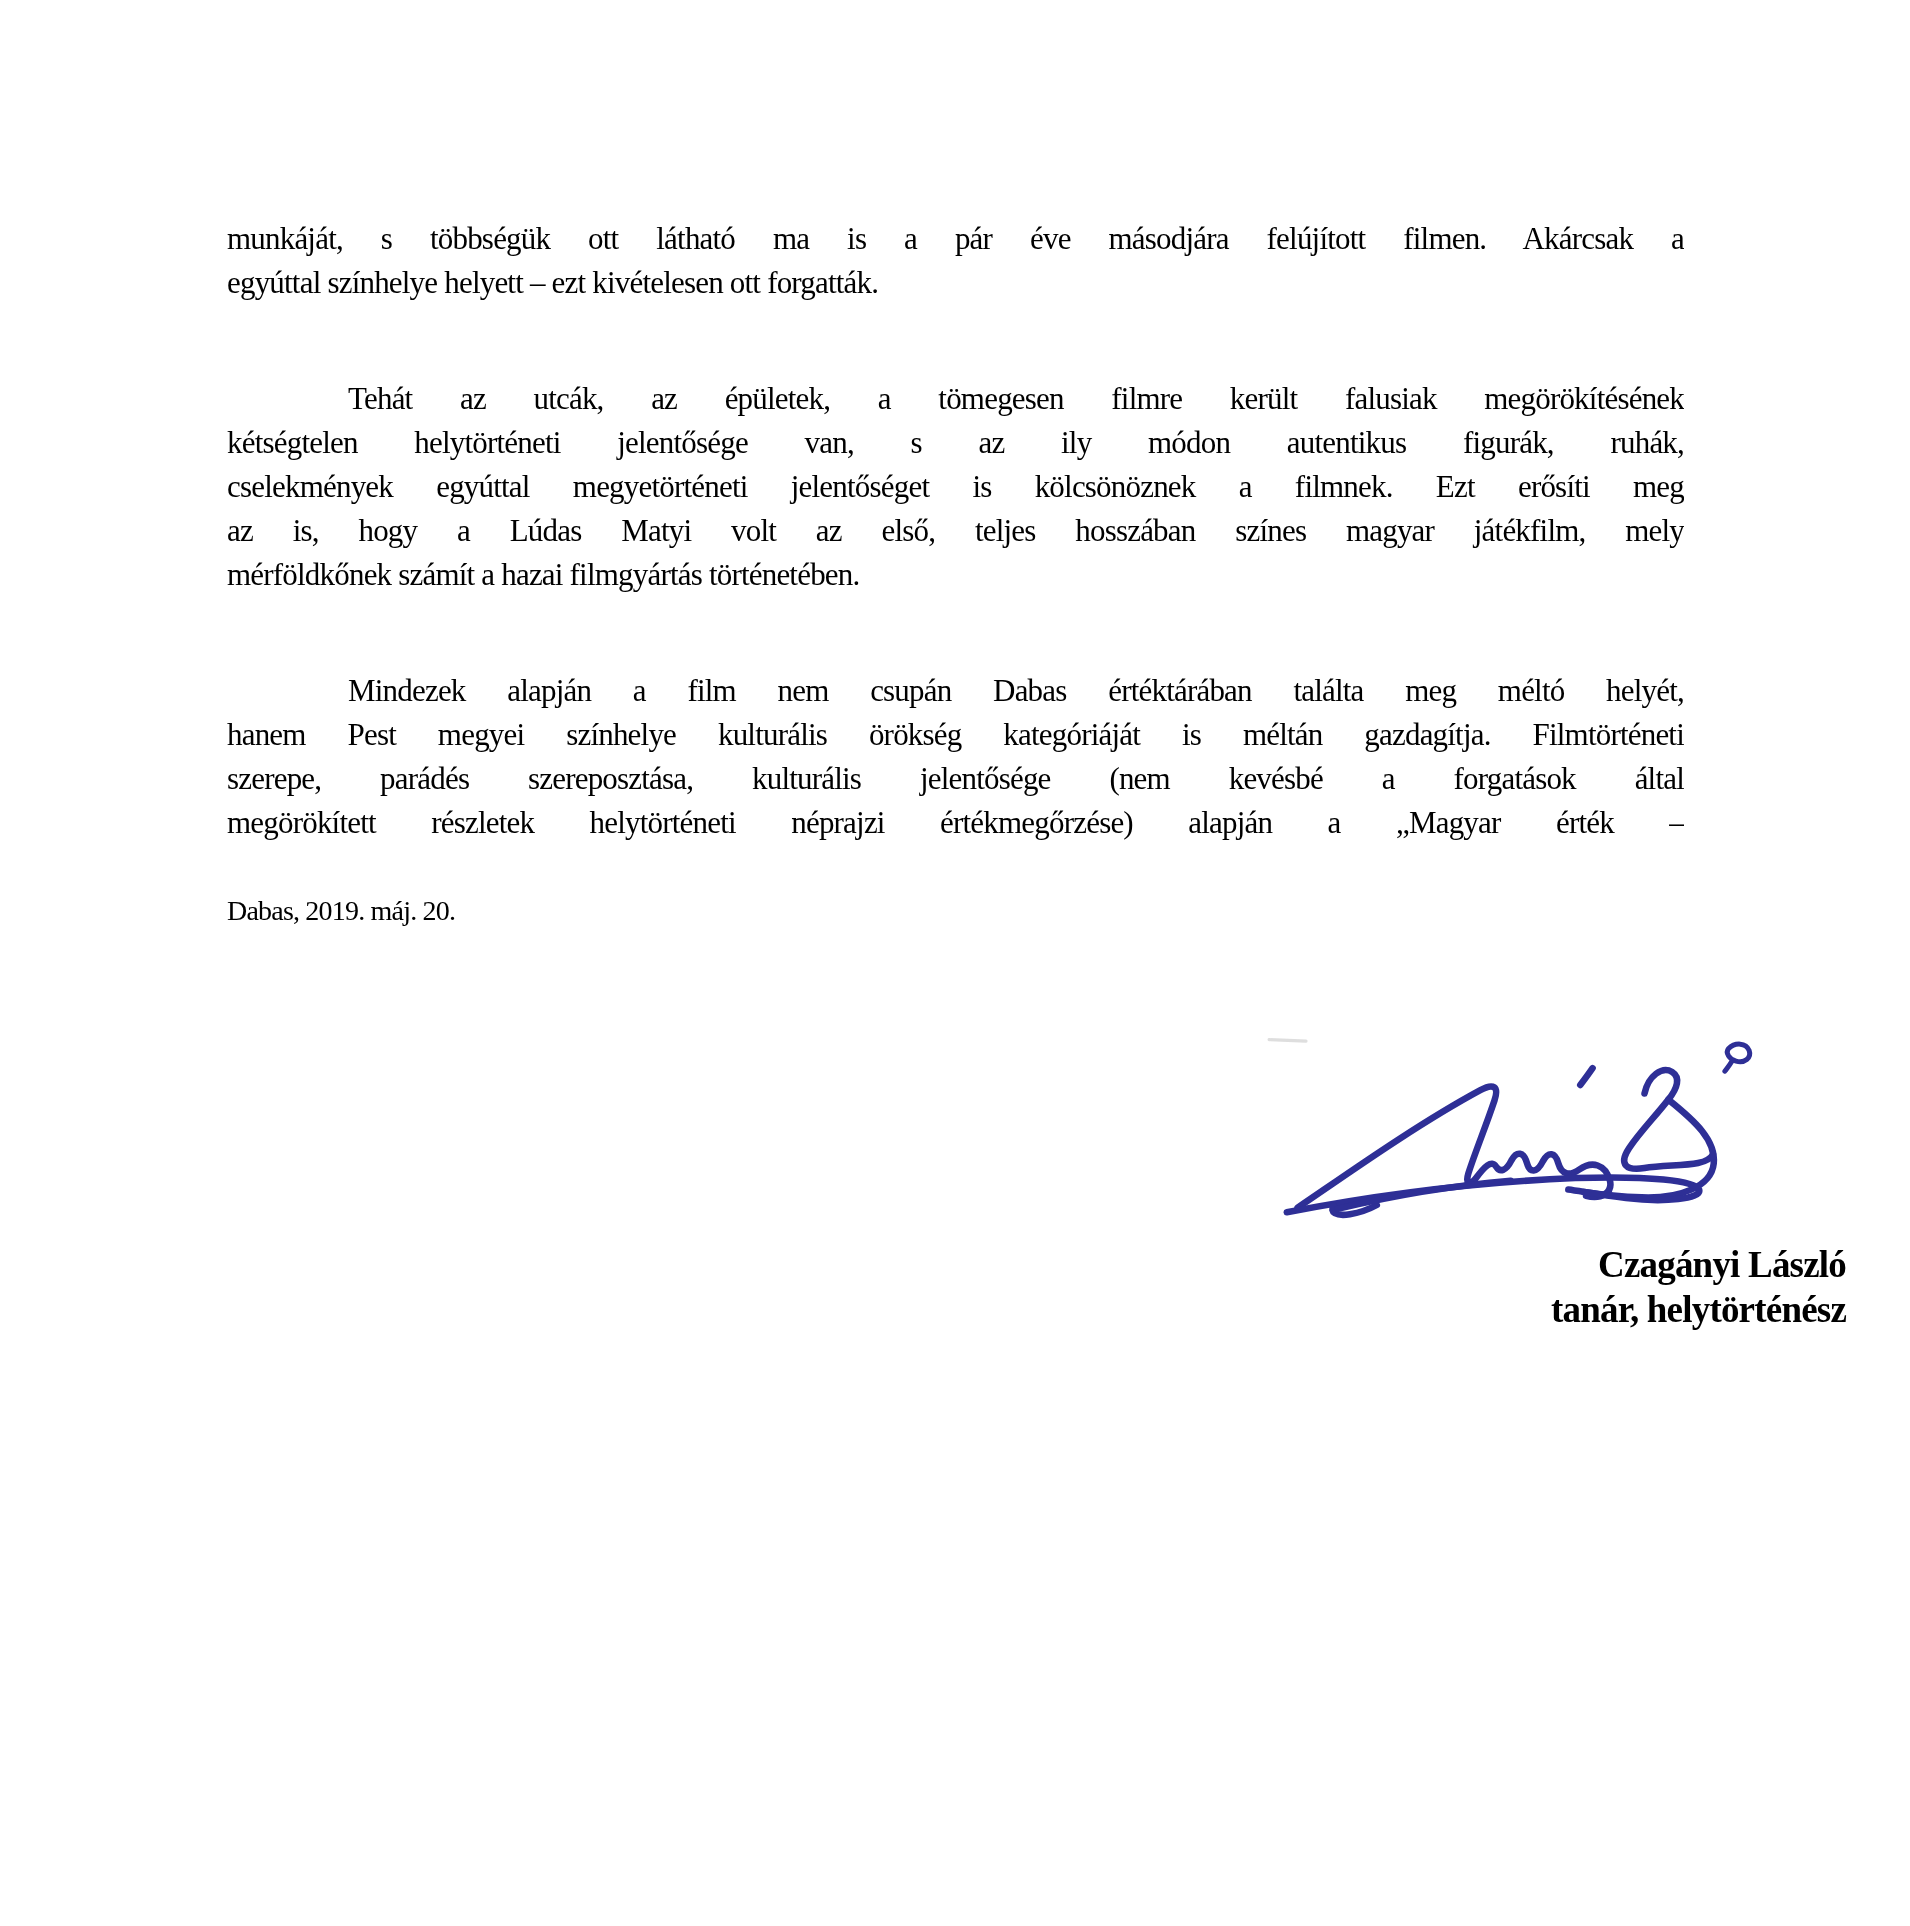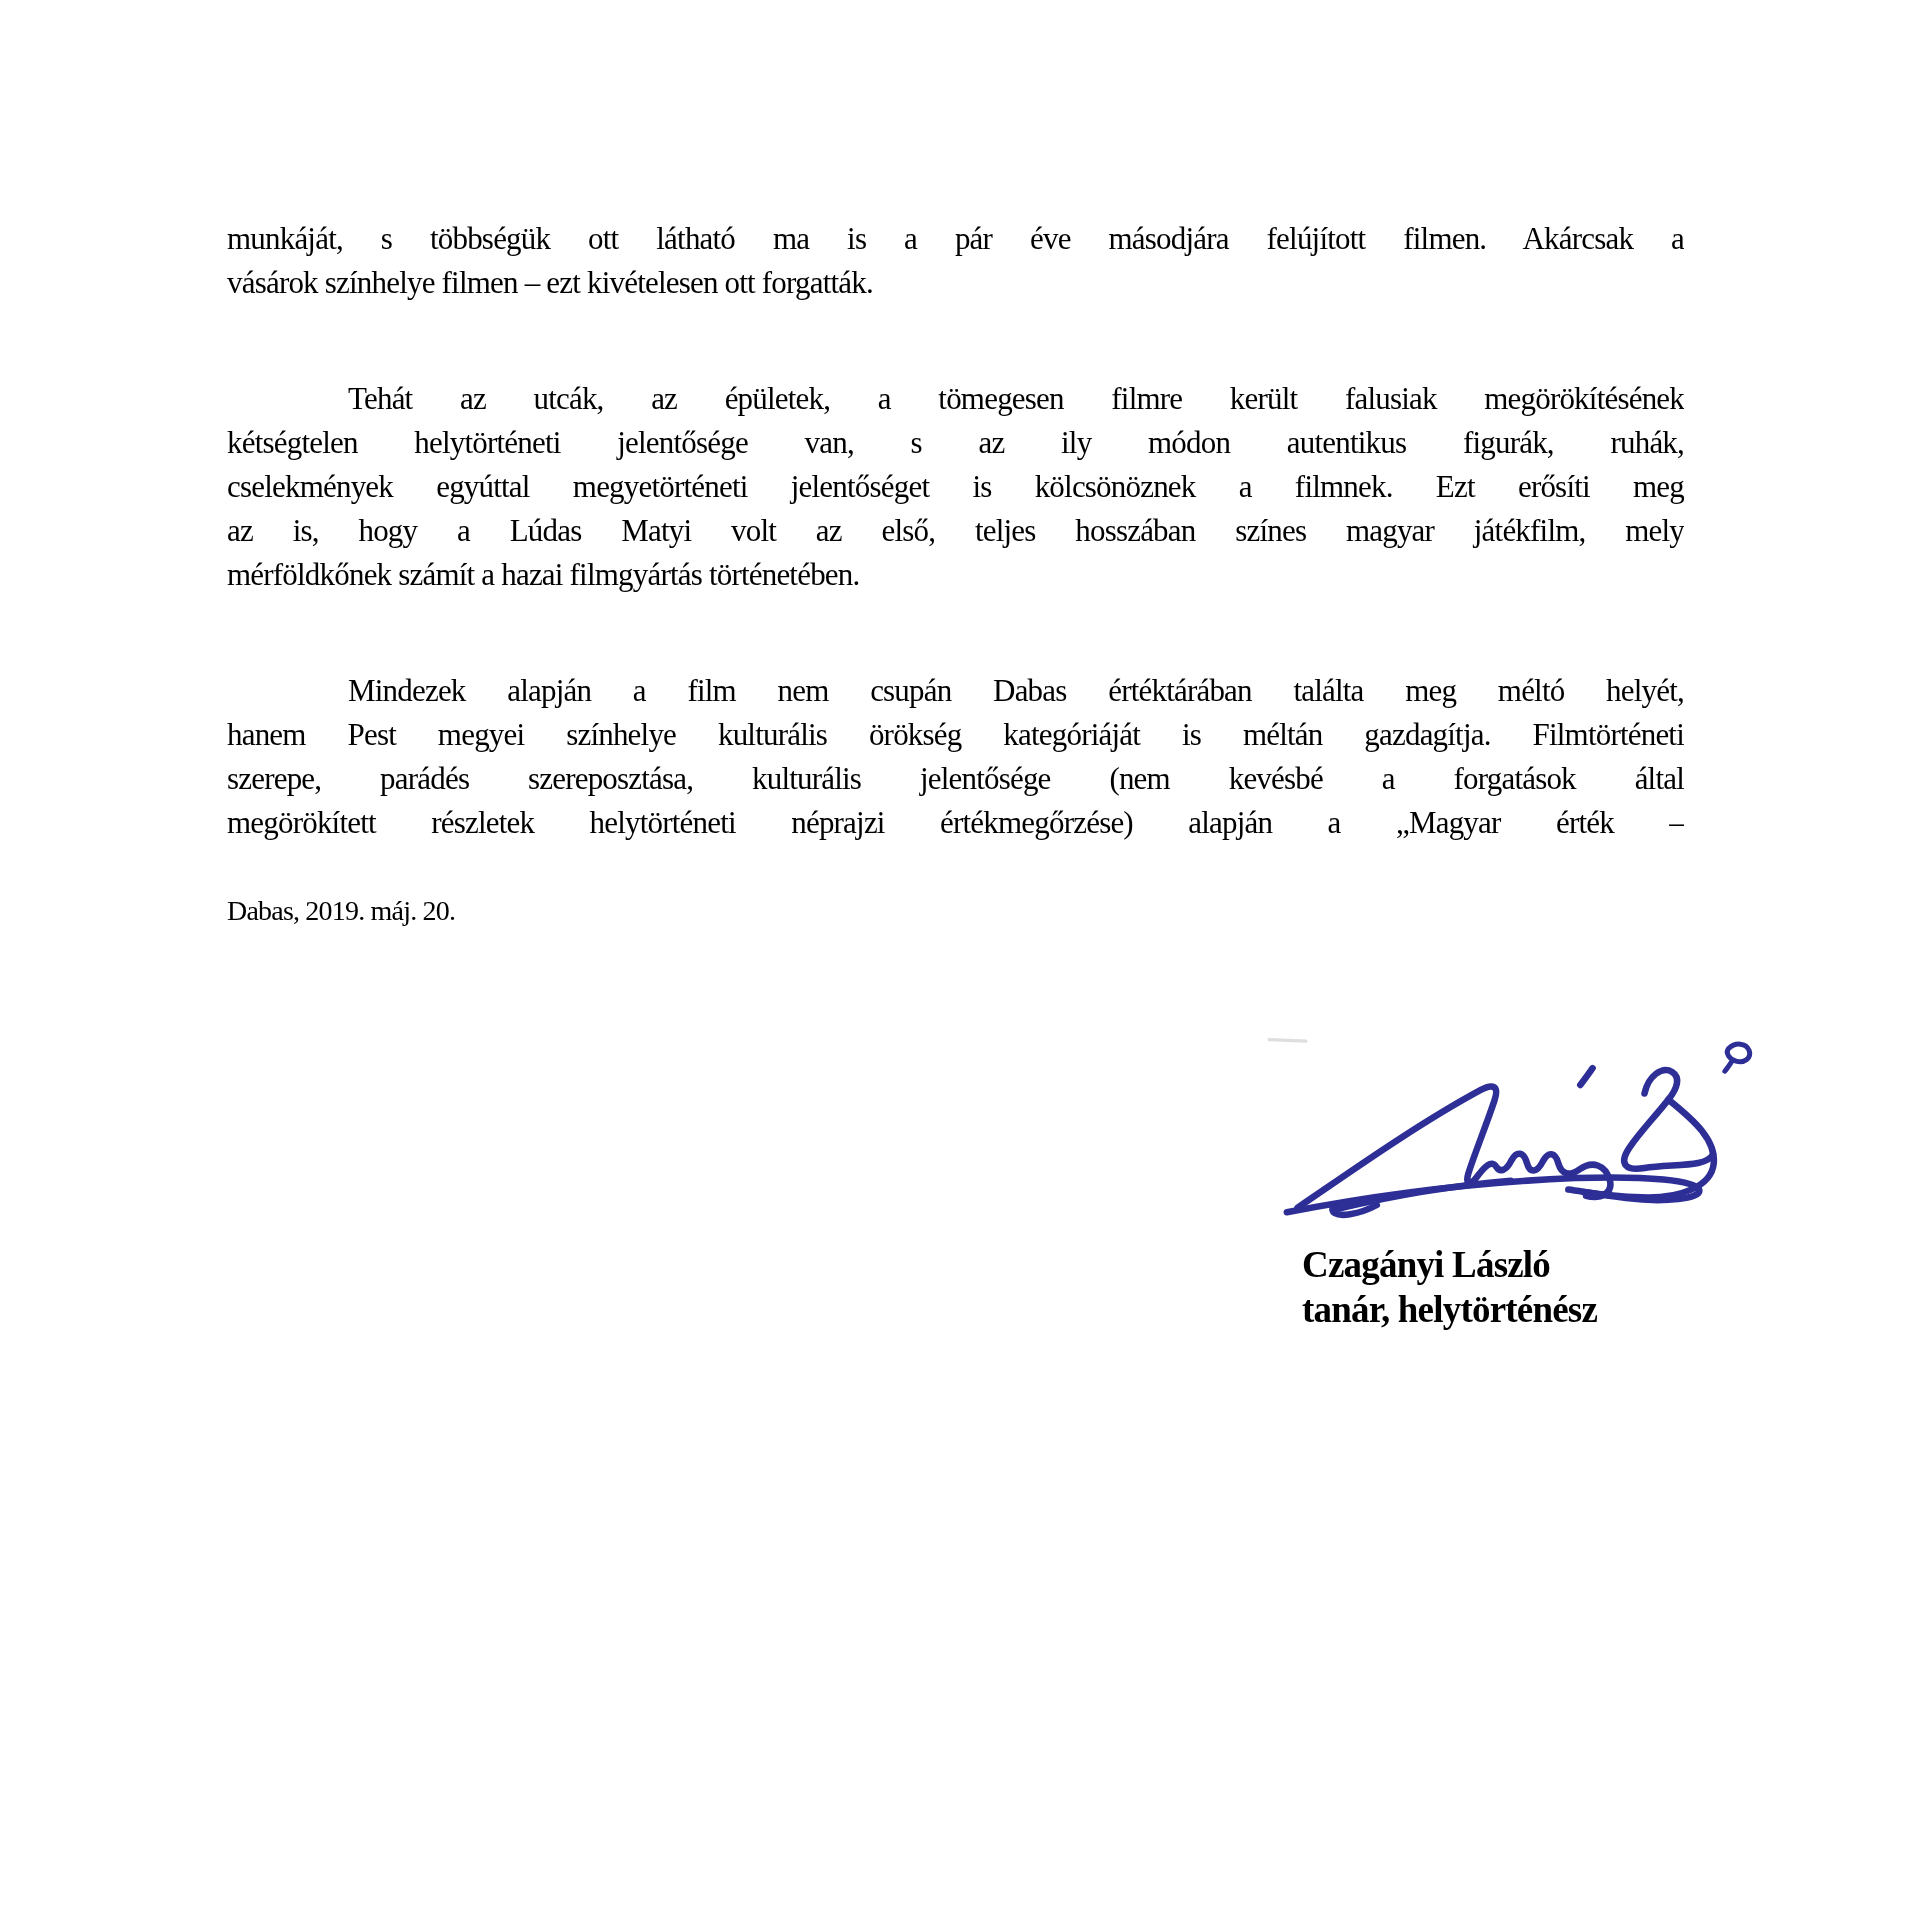--- a/index.html
+++ b/index.html
@@ -49,39 +49,39 @@
   }
   .signature-svg {
     position: absolute;
     left: 1264px;
     top: 1025px;
     width: 501px;
     height: 200px;
   }
   .sig-name-block {
     position: absolute;
-    left: 1302px;
+    left: 1368px;
     top: 1242px;
     width: 478px;
-    text-align: left;
+    text-align: right;
     font-weight: bold;
     font-size: 37px;
     line-height: 45px;
     letter-spacing: -0.8px;
   }
 </style>
 </head>
 <body>
 
 <div class="page" style="background: rgb(255, 255, 255); color: rgb(0, 0, 0);">
 
   <div class="body-text" id="paragraphs">
       <div class="para">
         <div class="line">munkáját, s többségük ott látható ma is a pár éve másodjára felújított filmen. Akárcsak a</div>
-        <div class="line last">vásárok színhelye filmen – ezt kivételesen ott forgatták.</div>
+        <div class="line last">egyúttal színhelye helyett – ezt kivételesen ott forgatták.</div>
       </div>
       <div class="para">
         <div class="line indent">Tehát az utcák, az épületek, a tömegesen filmre került falusiak megörökítésének</div>
         <div class="line">kétségtelen helytörténeti jelentősége van, s az ily módon autentikus figurák, ruhák,</div>
         <div class="line">cselekmények egyúttal megyetörténeti jelentőséget is kölcsönöznek a filmnek. Ezt erősíti meg</div>
         <div class="line">az is, hogy a Lúdas Matyi volt az első, teljes hosszában színes magyar játékfilm, mely</div>
         <div class="line last">mérföldkőnek számít a hazai filmgyártás történetében.</div>
       </div>
       <div class="para">
         <div class="line indent">Mindezek alapján a film nem csupán Dabas értéktárában találta meg méltó helyét,</div>

